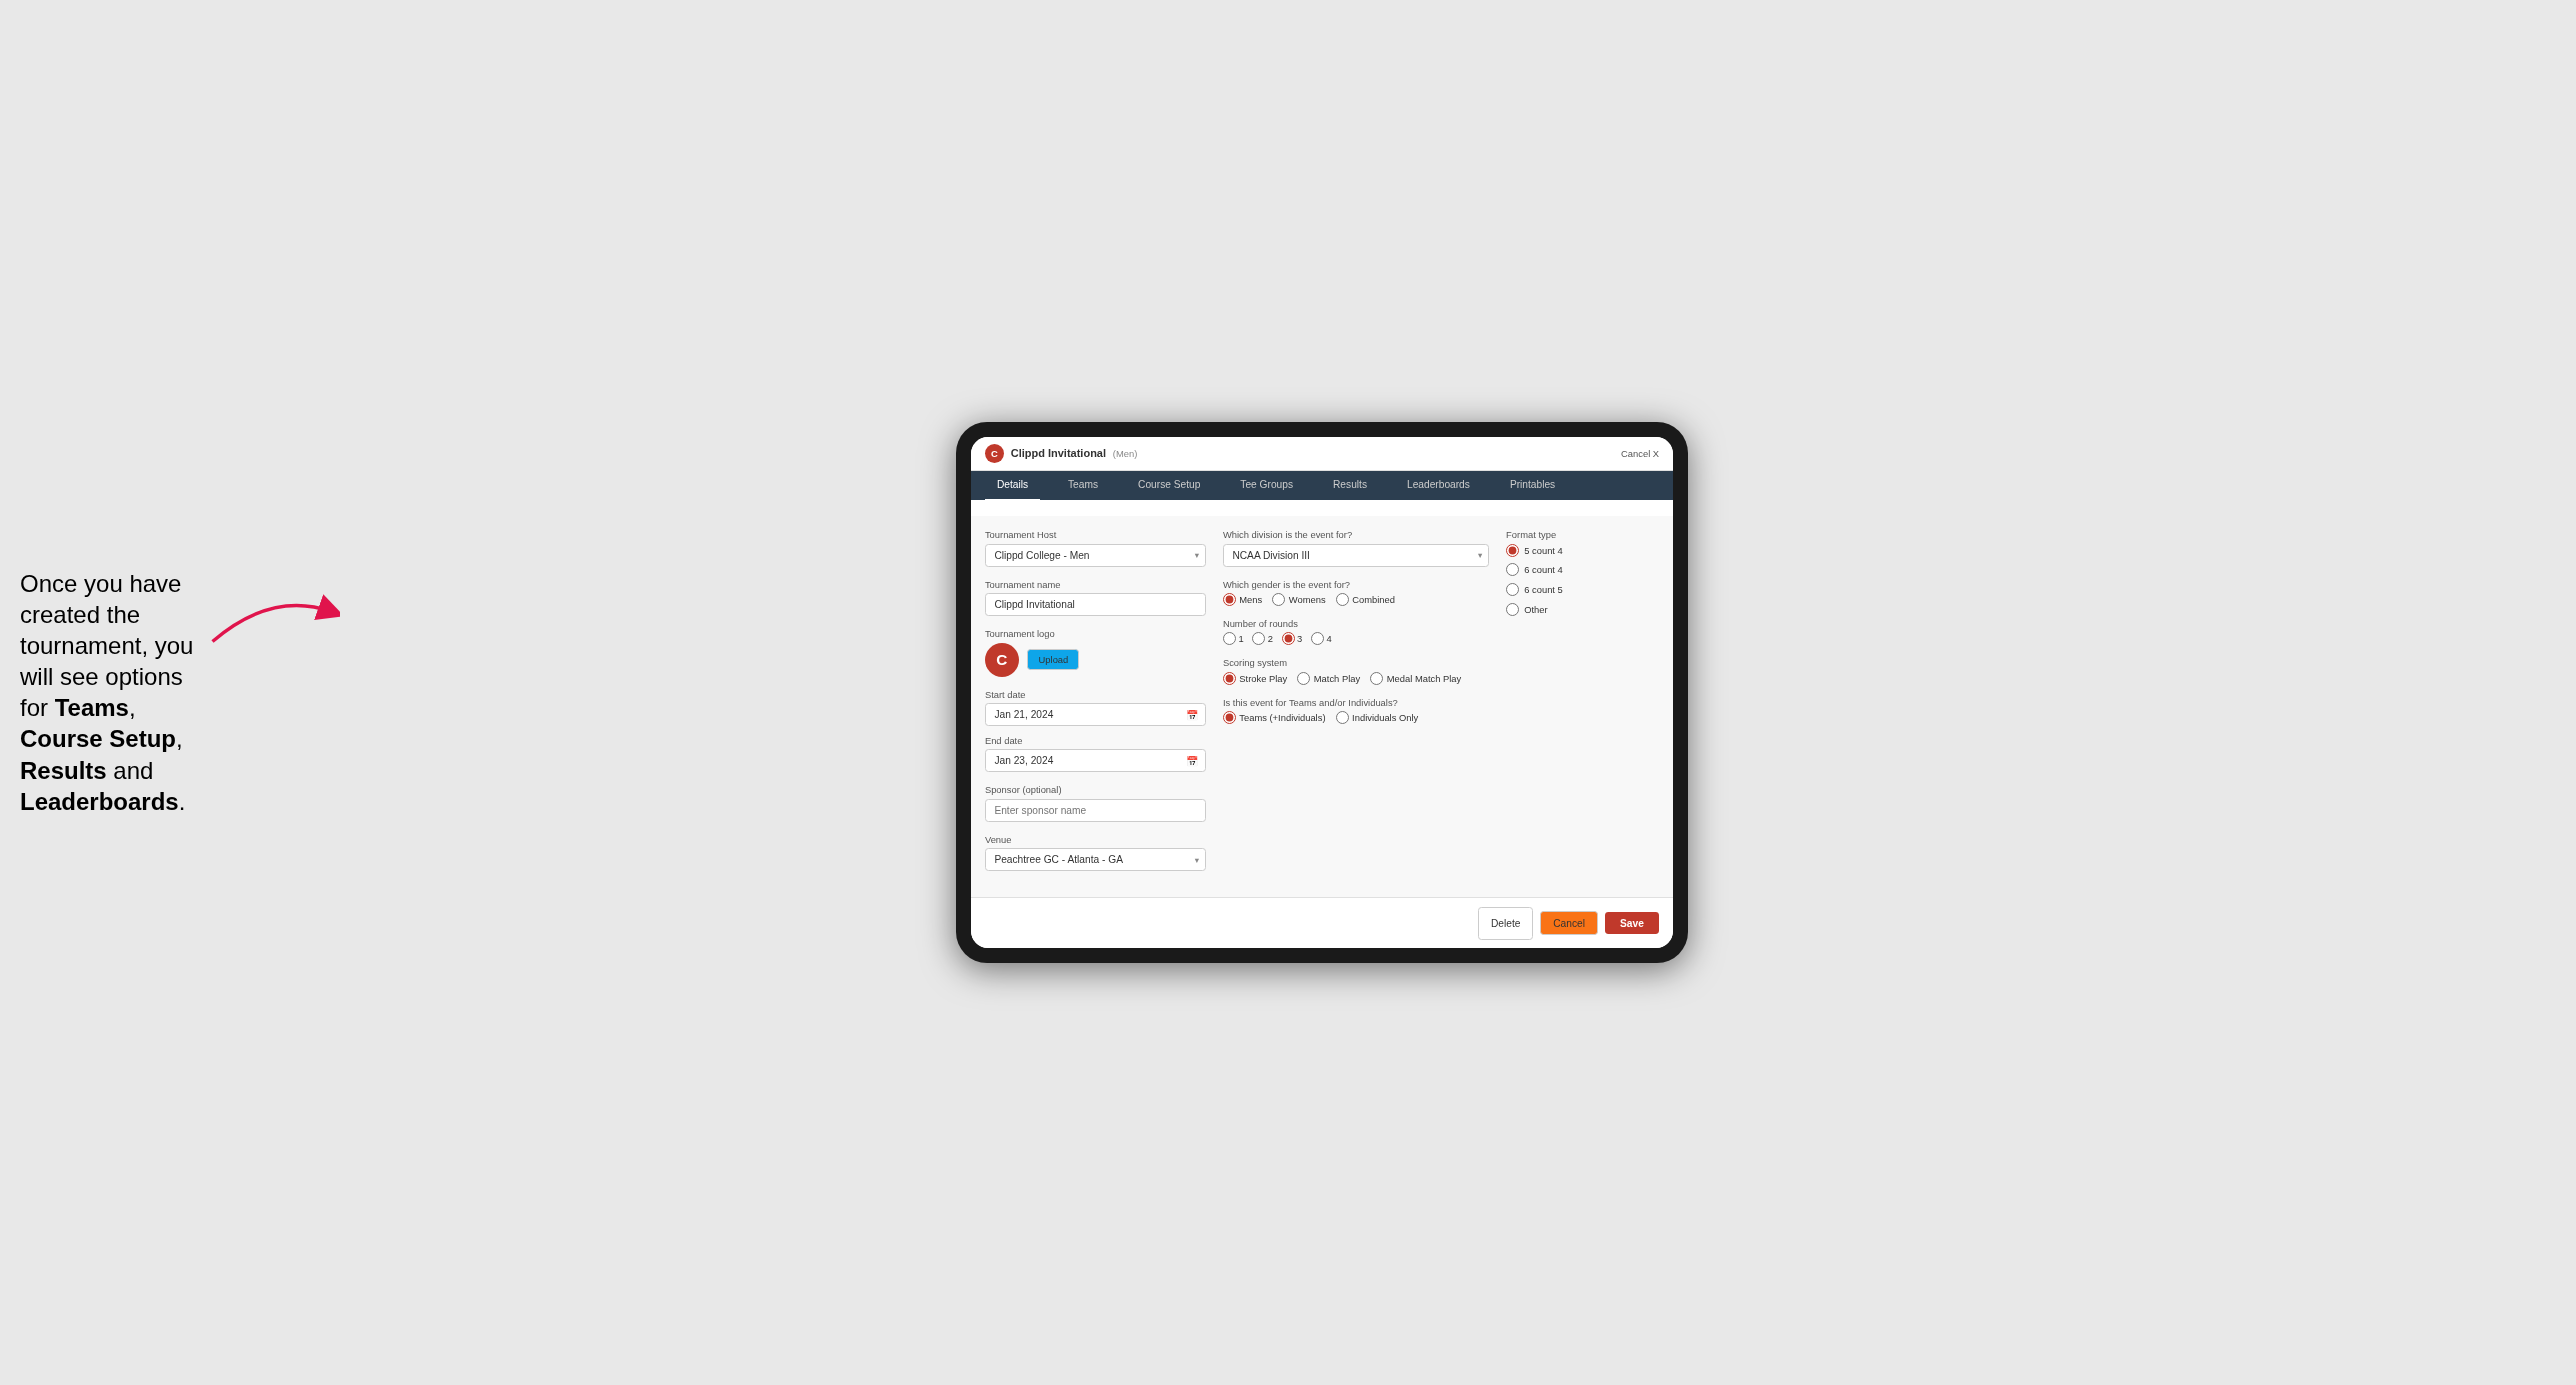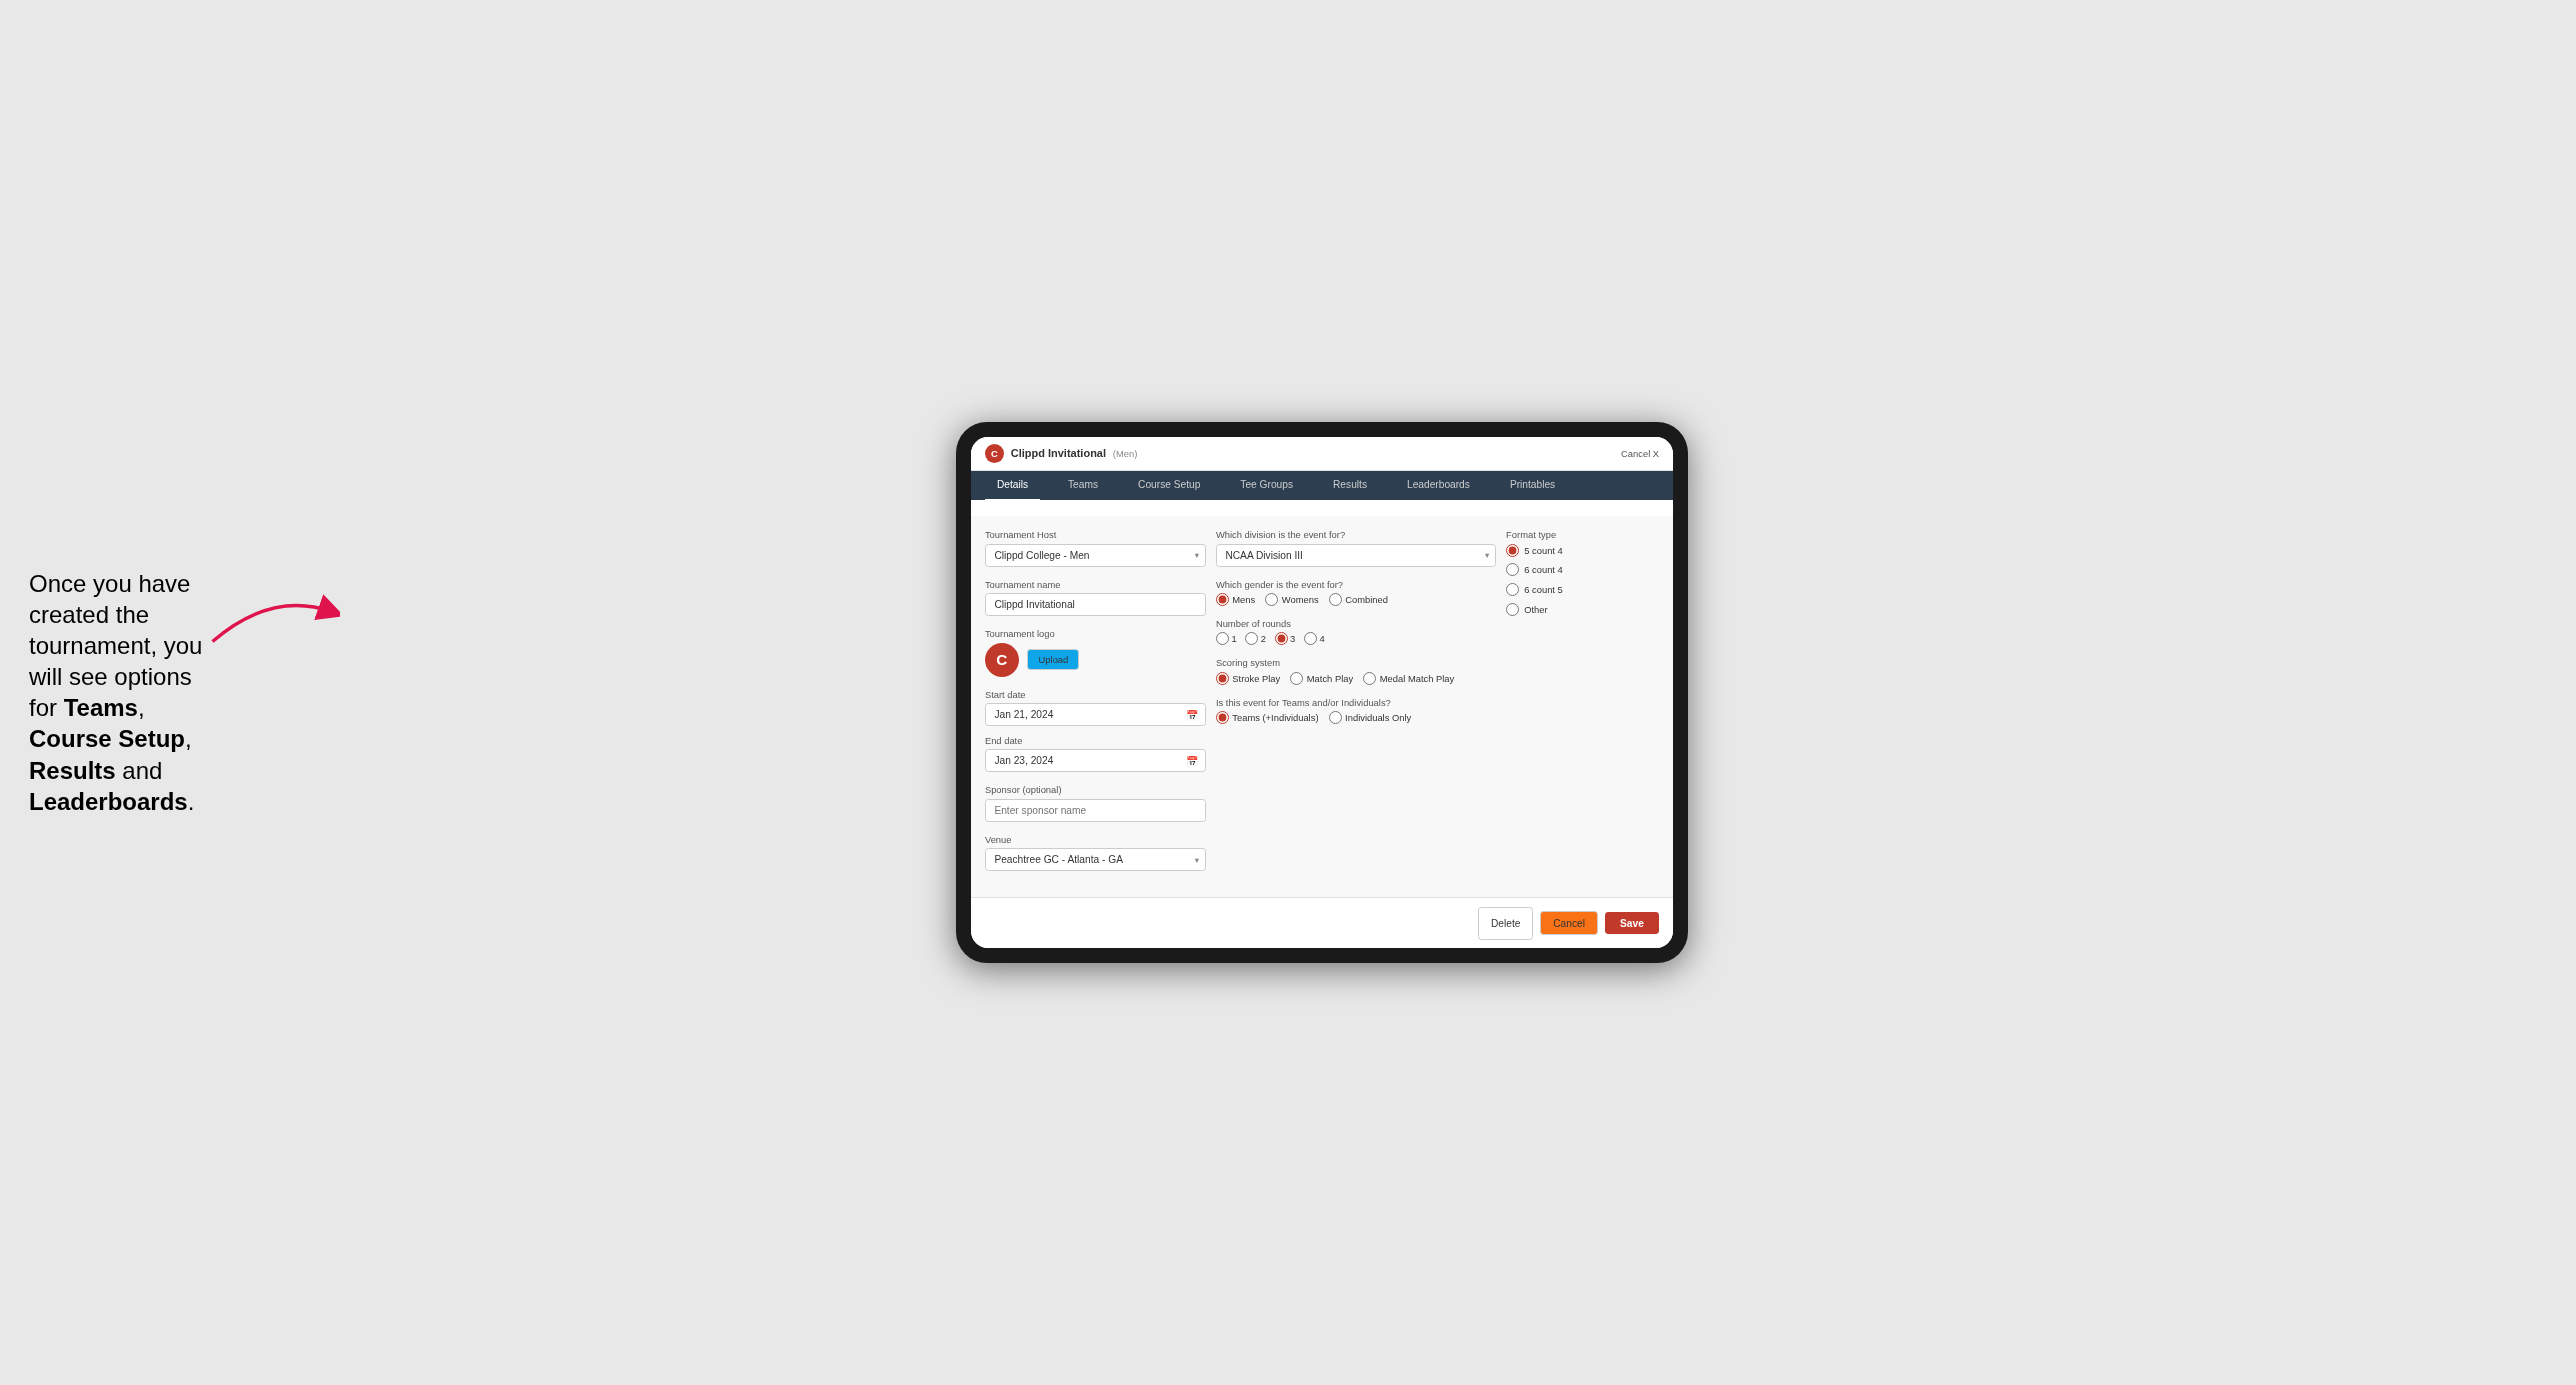--- a/index.html
+++ b/index.html
@@ -10,21 +10,21 @@
       min-height: 100vh;
       display: flex;
       align-items: center;
       justify-content: center;
       position: relative;
     }
 
     
     .instruction-text {
       position: absolute;
-      left: 29px;
+      left: 20px;
       top: 50%;
       transform: translateY(-50%);
       max-width: 187px;
       font-size: 24px;
       line-height: 1.3;
       color: #000;
     }
     .instruction-text strong {
       font-weight: 800;
     }
@@ -175,21 +175,21 @@
     }
     .tab-item.active {
       color: #fff;
       border-bottom: 1.7px solid #fff;
     }
 
     
     .main-content {
       display: flex;
       padding: 13.6px;
-      gap: 10px;
+      gap: 17px;
       background: #f8f8f8;
       margin-top: 16px;
     }
 
     
     .left-column {
       flex: 0 0 221px;
     }
     .right-column {
       flex: 1;

